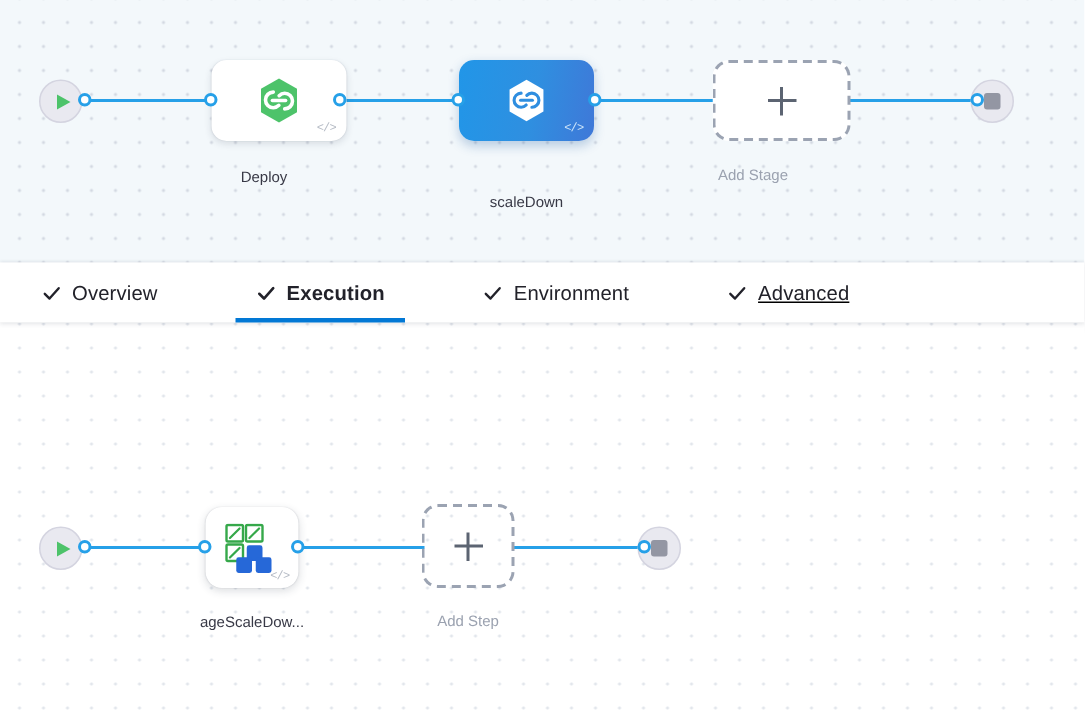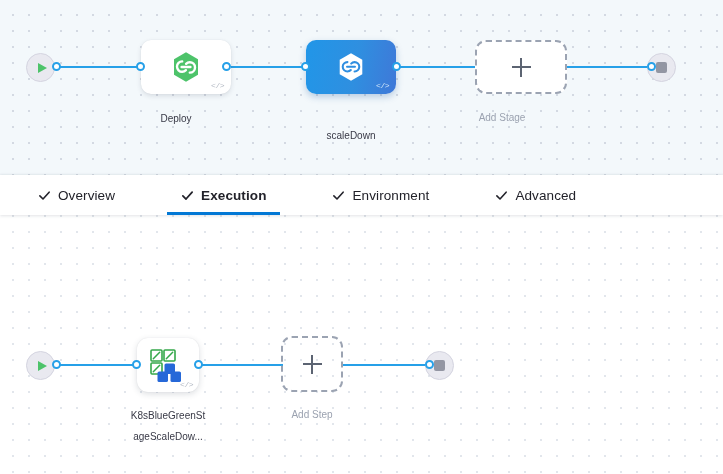--- a/index.html
+++ b/index.html
@@ -63,35 +63,35 @@
     top: 175px;
     height: 40px;
     background: #ffffff;
     box-shadow: 0 1px 3px rgba(40,50,70,0.13), 0 -1px 2px rgba(40,50,70,0.06);
     z-index: 5;
   }
   .tabs {
     display: flex;
     align-items: stretch;
     height: 100%;
-    padding-left: 24px;
+    padding-left: 14px;
     box-sizing: border-box;
   }
   .tab {
     display: flex;
     align-items: center;
     gap: 7px;
     height: 100%;
     padding: 0 14px;
     margin-right: 38px;
     position: relative;
     cursor: pointer;
     box-sizing: border-box;
   }
-  .tab:last-child { margin-right: 0; }
+  .tab:last-child { margin-right: 0; text-decoration: underline; }
   .tab .tab-check {
     display: inline-block;
     width: 13px;
     height: 13px;
     flex: none;
     color: #22222a;
   }
   .tab .tab-label {
     font-size: 13.5px;
     color: #22222a;
@@ -399,21 +399,20 @@
         <g fill="#2668d8">
           <rect x="14.5" y="14.5" width="10.5" height="10.5" rx="1.6"></rect>
           <rect x="7.5" y="22.5" width="10.5" height="10.5" rx="1.6"></rect>
           <rect x="20.5" y="22.5" width="10.5" height="10.5" rx="1.6"></rect>
         </g>
       </svg>
       <span class="code-badge">&lt;/&gt;</span>
     </div>
     <div class="port" style="left:194px; top:145px;"></div>
     <div class="node-label wrap" style="left:108px; top:190px; width:120px;">
-      <div>K8sBlueGreenSt</div>
       <div>ageScaleDow...</div>
     </div>
 
     <div class="add-step-node" style="left:281px; top:121px;">
       <span class="plus"></span>
     </div>
     <div class="node-label muted" style="left:252px; top:190px; width:120px;">Add Step</div>
 
     <div class="port" style="left:425px; top:145px;"></div>
     <div class="terminal" style="left:425px; top:136px;">

